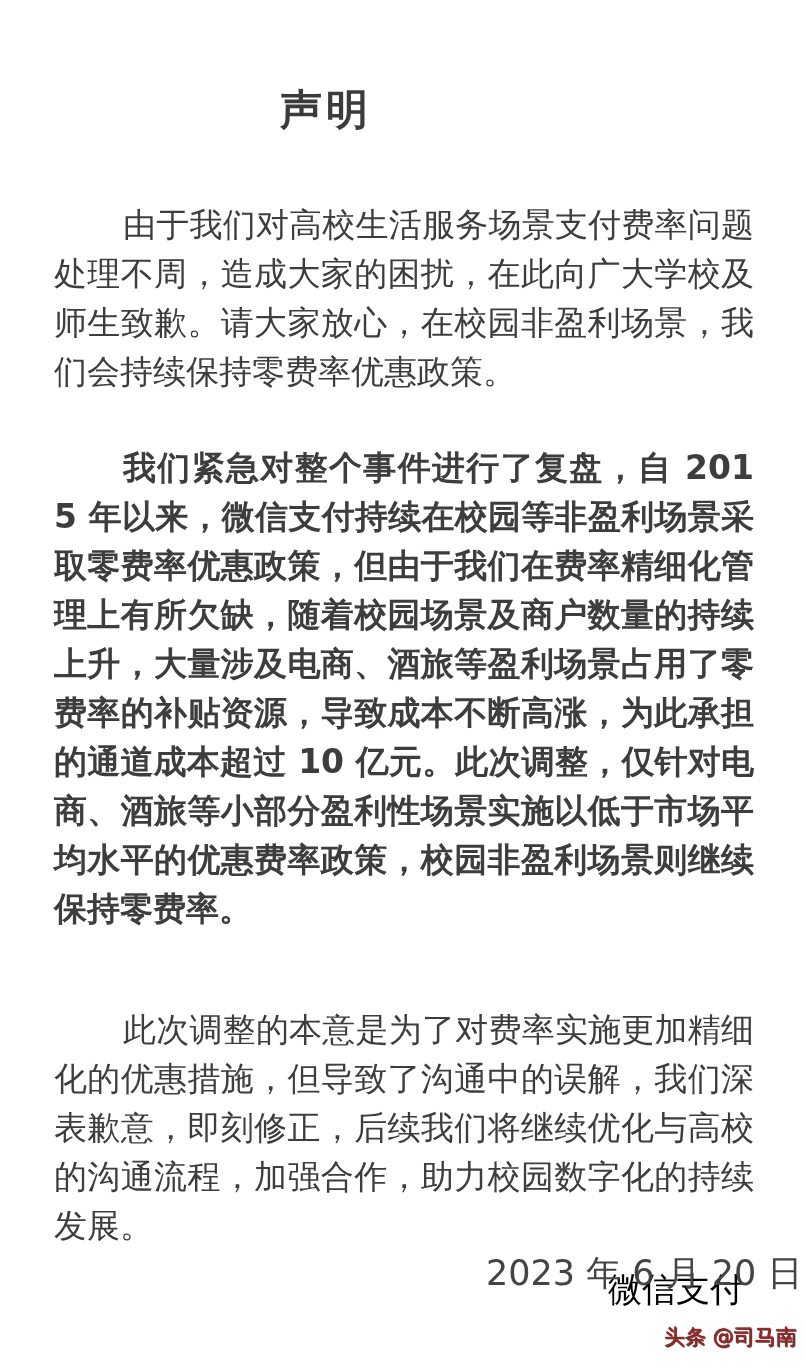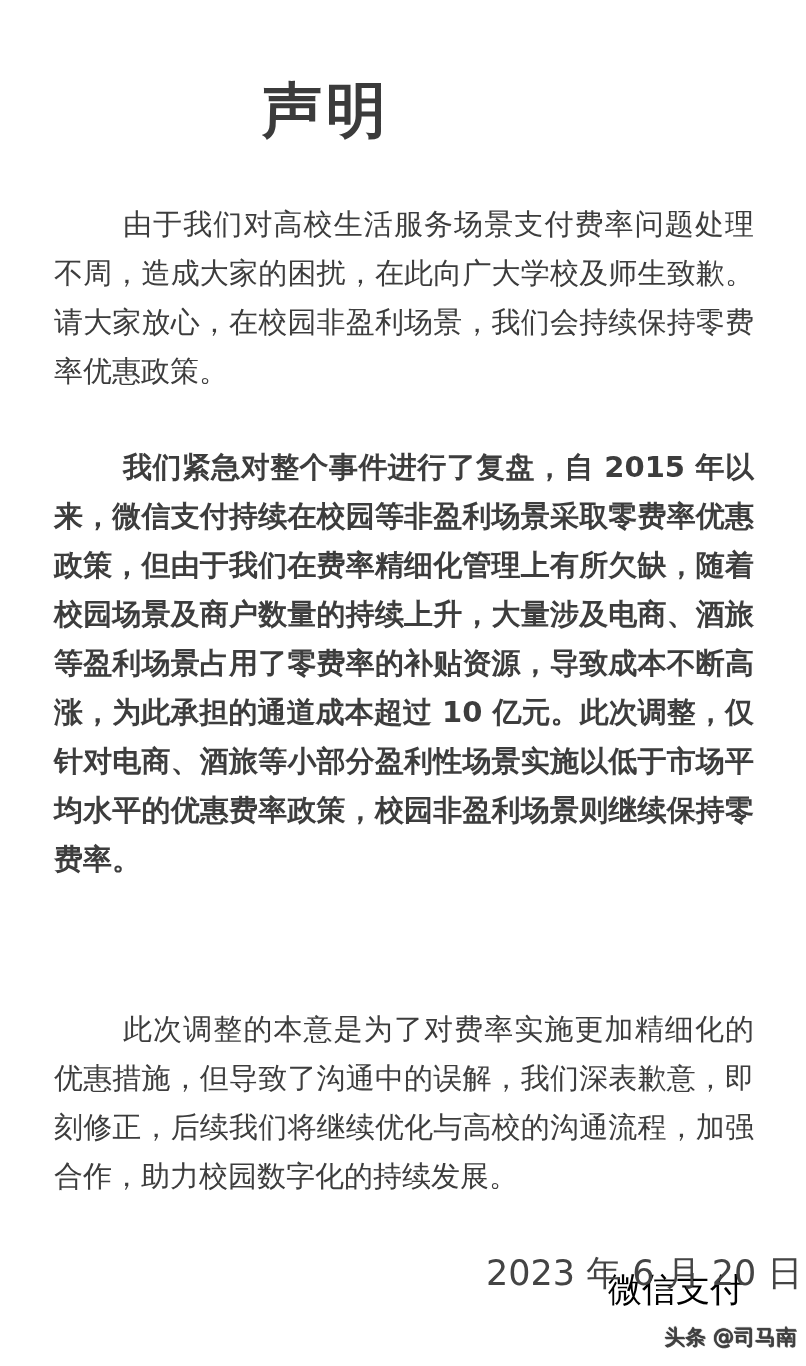--- a/index.html
+++ b/index.html
@@ -14,31 +14,31 @@
       overflow: hidden;
       font-family: "DejaVu Sans", "Liberation Sans", sans-serif;
       color: #3a3a3a;
     }
     .title {
       position: absolute;
       top: 70px;
       left: 0;
       width: 652px;
       text-align: center;
-      font-size: 60px;
+      font-size: 42px;
       font-weight: bold;
       color: #3b3b3b;
       letter-spacing: 4px;
       line-height: 80px;
     }
     .body-text {
       position: absolute;
       left: 54px;
       width: 700px;
-      font-size: 29px;
+      font-size: 33px;
       line-height: 49px;
       color: #3d3d3d;
       letter-spacing: 0px;
     }
     .para {
       margin: 0;
       text-indent: 69px;
       text-align: justify;
       word-break: break-all;
     }
@@ -62,21 +62,21 @@
       line-height: 50px;
       color: #444444;
       white-space: nowrap;
     }
     .watermark {
       position: absolute;
       top: 1320px;
       left: 664px;
       font-size: 21px;
       line-height: 34px;
-      color: #404040;
+      color: #b91c1c;
       text-shadow: 0 0 1px #333, 0 0 1px #333, 1px 1px 0 #555;
       white-space: nowrap;
       font-weight: normal;
     }
   </style>
 </head>
 <body>
 
 <div class="title">声明</div>
 

